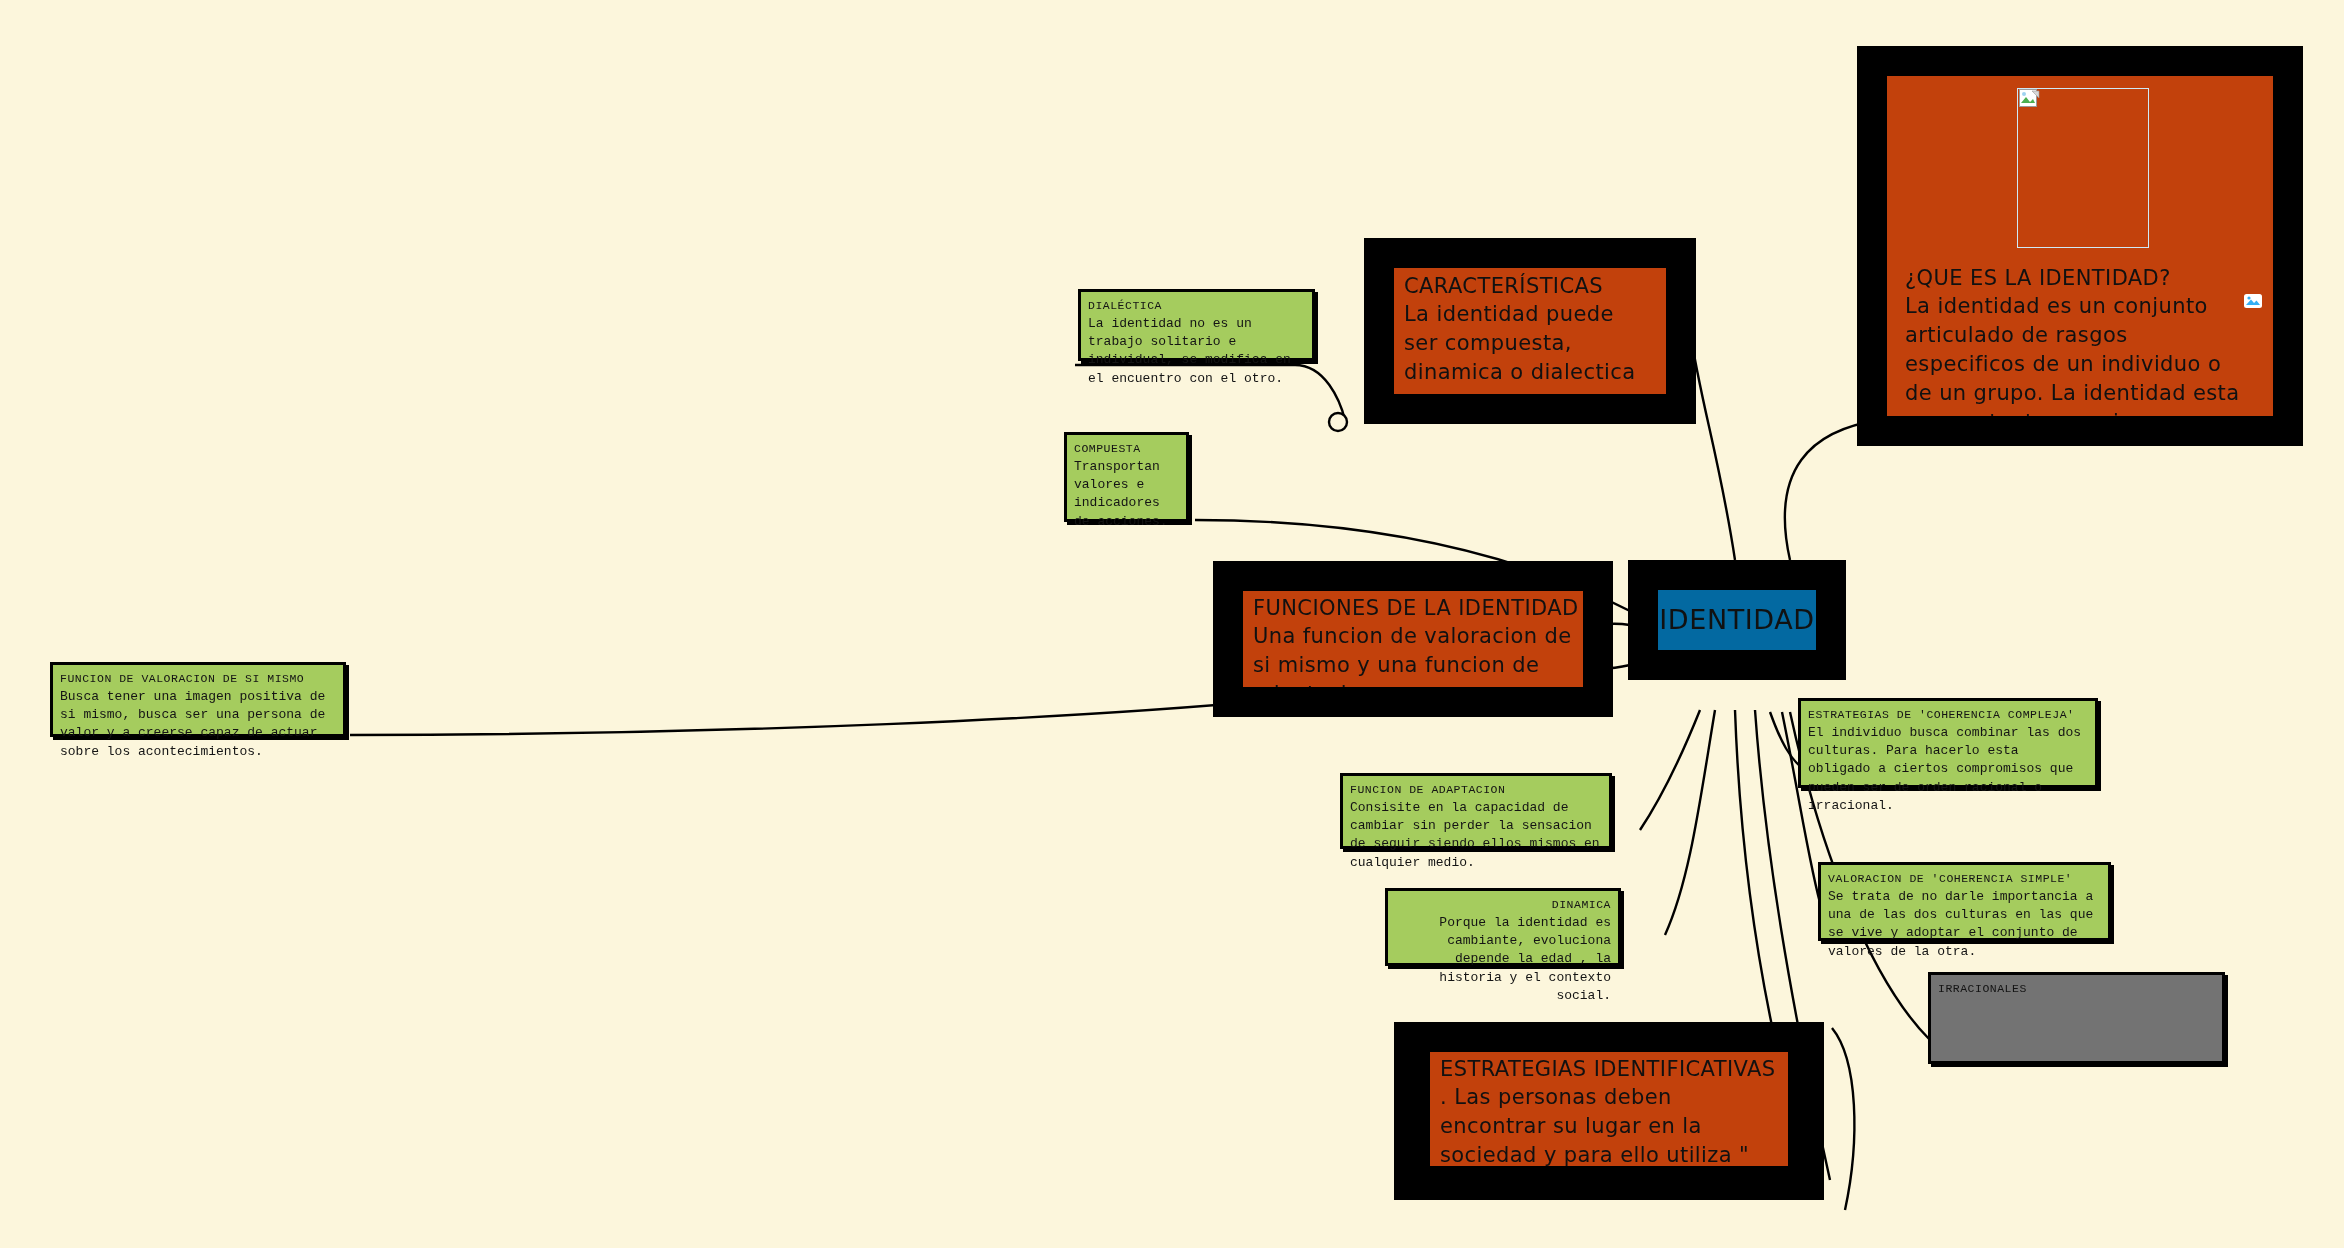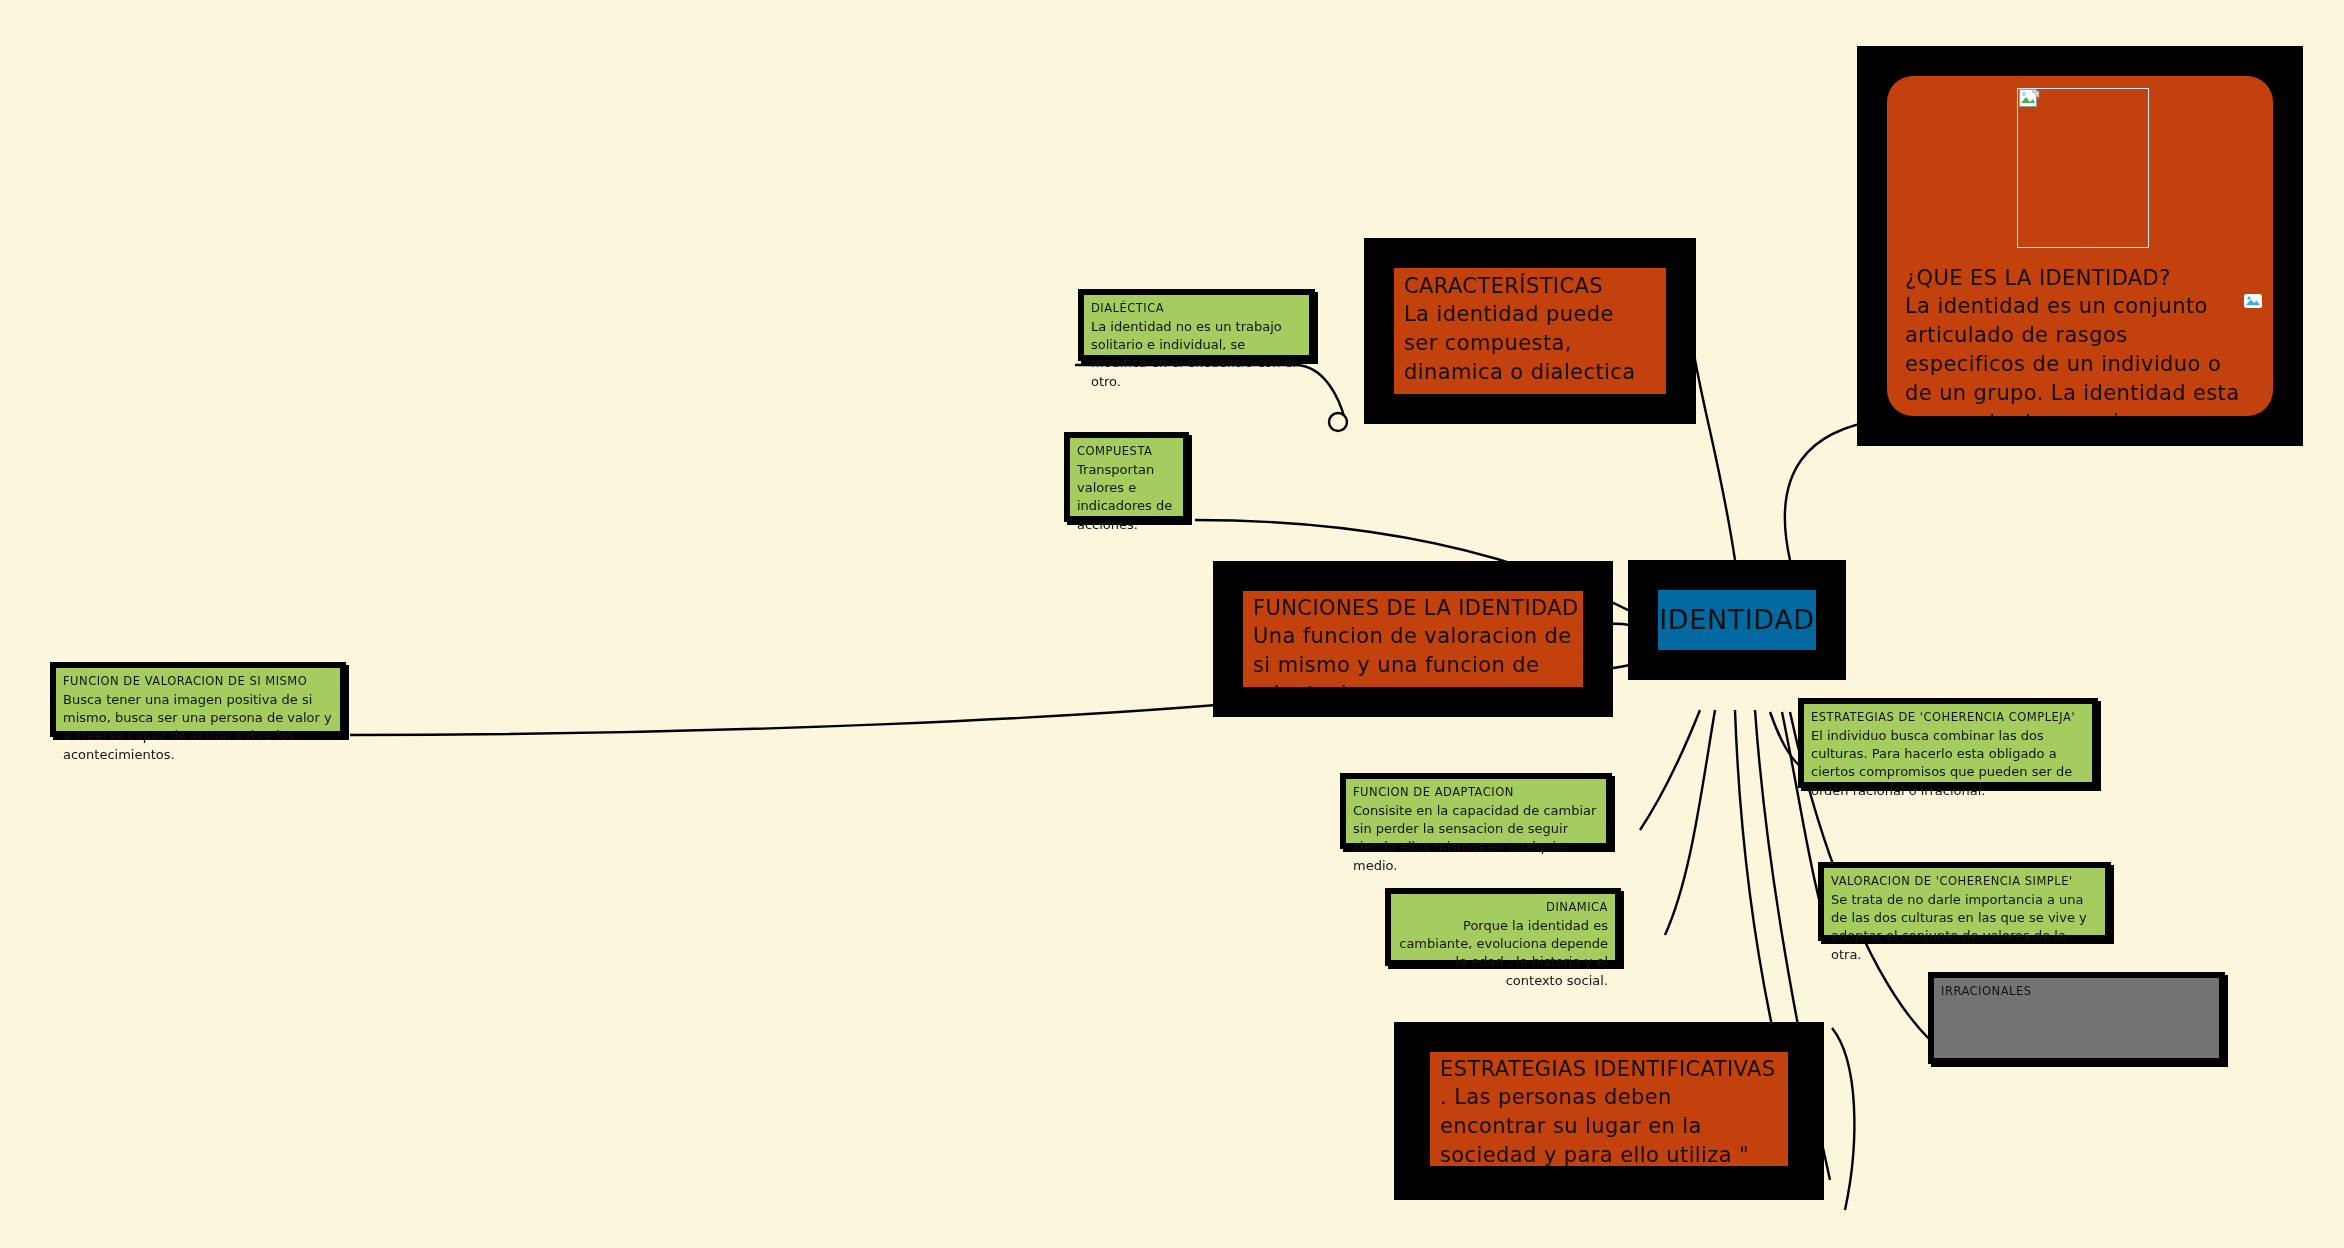--- a/index.html
+++ b/index.html
@@ -58,23 +58,24 @@
     font-size:27px;
     letter-spacing:0.6px;
     text-align:center;
     line-height:1.2;
   }
 
   
   .note{
     position:absolute;
     box-sizing:border-box;
-    border:6px solid #000000;
+    border:3px solid #000000;
     padding:6px 7px 7px 7px;
     box-shadow:3px 3px 0 #000000;
+    font-family:Liberation Mono, monospace;
   }
   .note.green{ background:#A5CC5E; }
   .note.yellow{ background:#737373; }
   .note .title{
     font-size:11.5px;
     letter-spacing:0.5px;
     color:#141414;
     line-height:1.35;
     margin-bottom:1px;
   }
@@ -129,21 +130,21 @@
     <path d="M1770 712 C 1780 740, 1790 760, 1805 770"></path>
 
     <path d="M1782 712 C 1800 800, 1810 870, 1822 910"></path>
 
     <path d="M1790 712 C 1820 850, 1870 980, 1930 1040"></path>
 
     <path d="M1832 1028 C 1858 1060, 1860 1140, 1845 1210"></path>
   </svg>
 
   <div class="framed" style="left:1857px; top:46px; width:446px; height:400px;">
-    <div class="inner blue" style="left:30px; top:30px; right:30px; bottom:30px; padding:5px;border-radius:26px;">
+    <div class="inner blue" style="left:30px; top:30px; right:30px; bottom:30px; padding:5px;">
       <div class="ph-rect" style="left:130px; top:12px; width:132px; height:160px;"></div>
       <span class="broken-img" style="left:132px; top:13px;">
         <svg viewBox="0 0 22 20" width="22" height="20">
           <rect x="0.5" y="0.5" width="17" height="17" fill="#ffffff" stroke="#9a9a9a"></rect>
           <path d="M2 14 L7 8 L11 13 L14 10 L16 14 Z" fill="#4CAF50"></path>
           <circle cx="5" cy="5" r="2" fill="#9fd2f0"></circle>
           <path d="M13 2 l7 0 l0 7 z" fill="#d8d8d8" stroke="#9a9a9a" stroke-width="0.6"></path>
         </svg>
       </span>
       <div class="bigtext" style="position:absolute; left:18px; top:188px;">¿QUE ES LA IDENTIDAD?</div>

